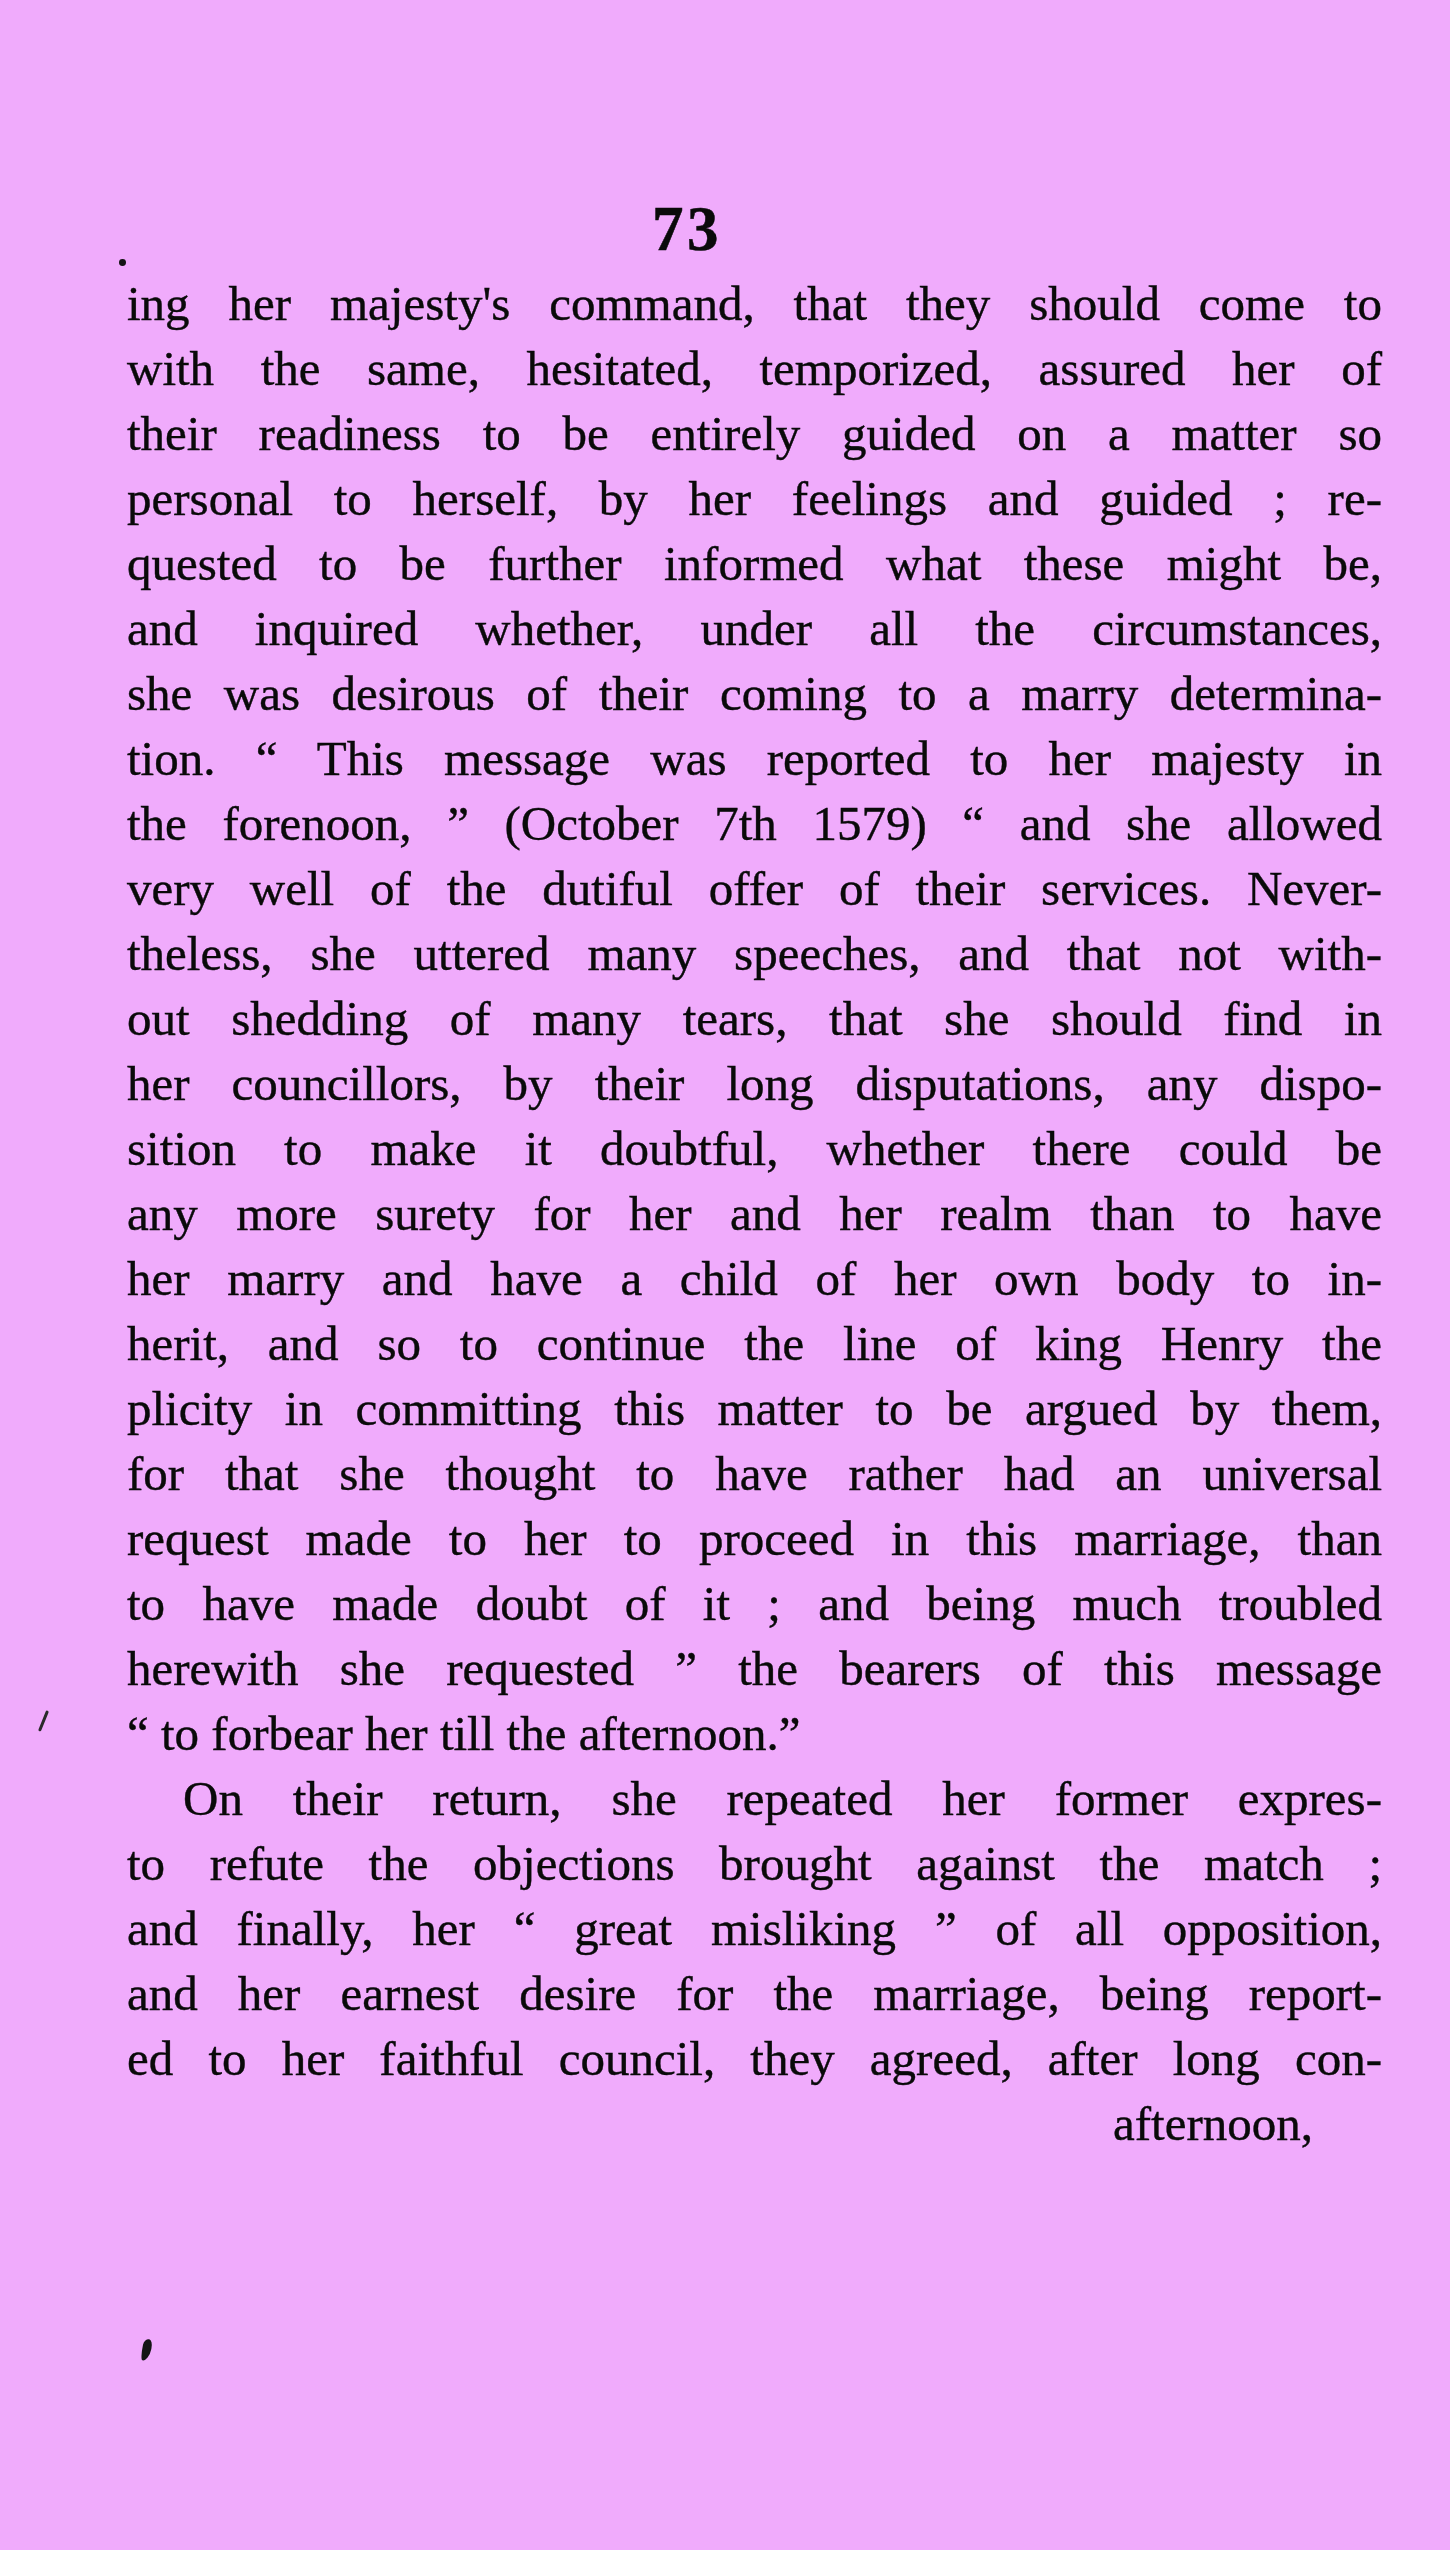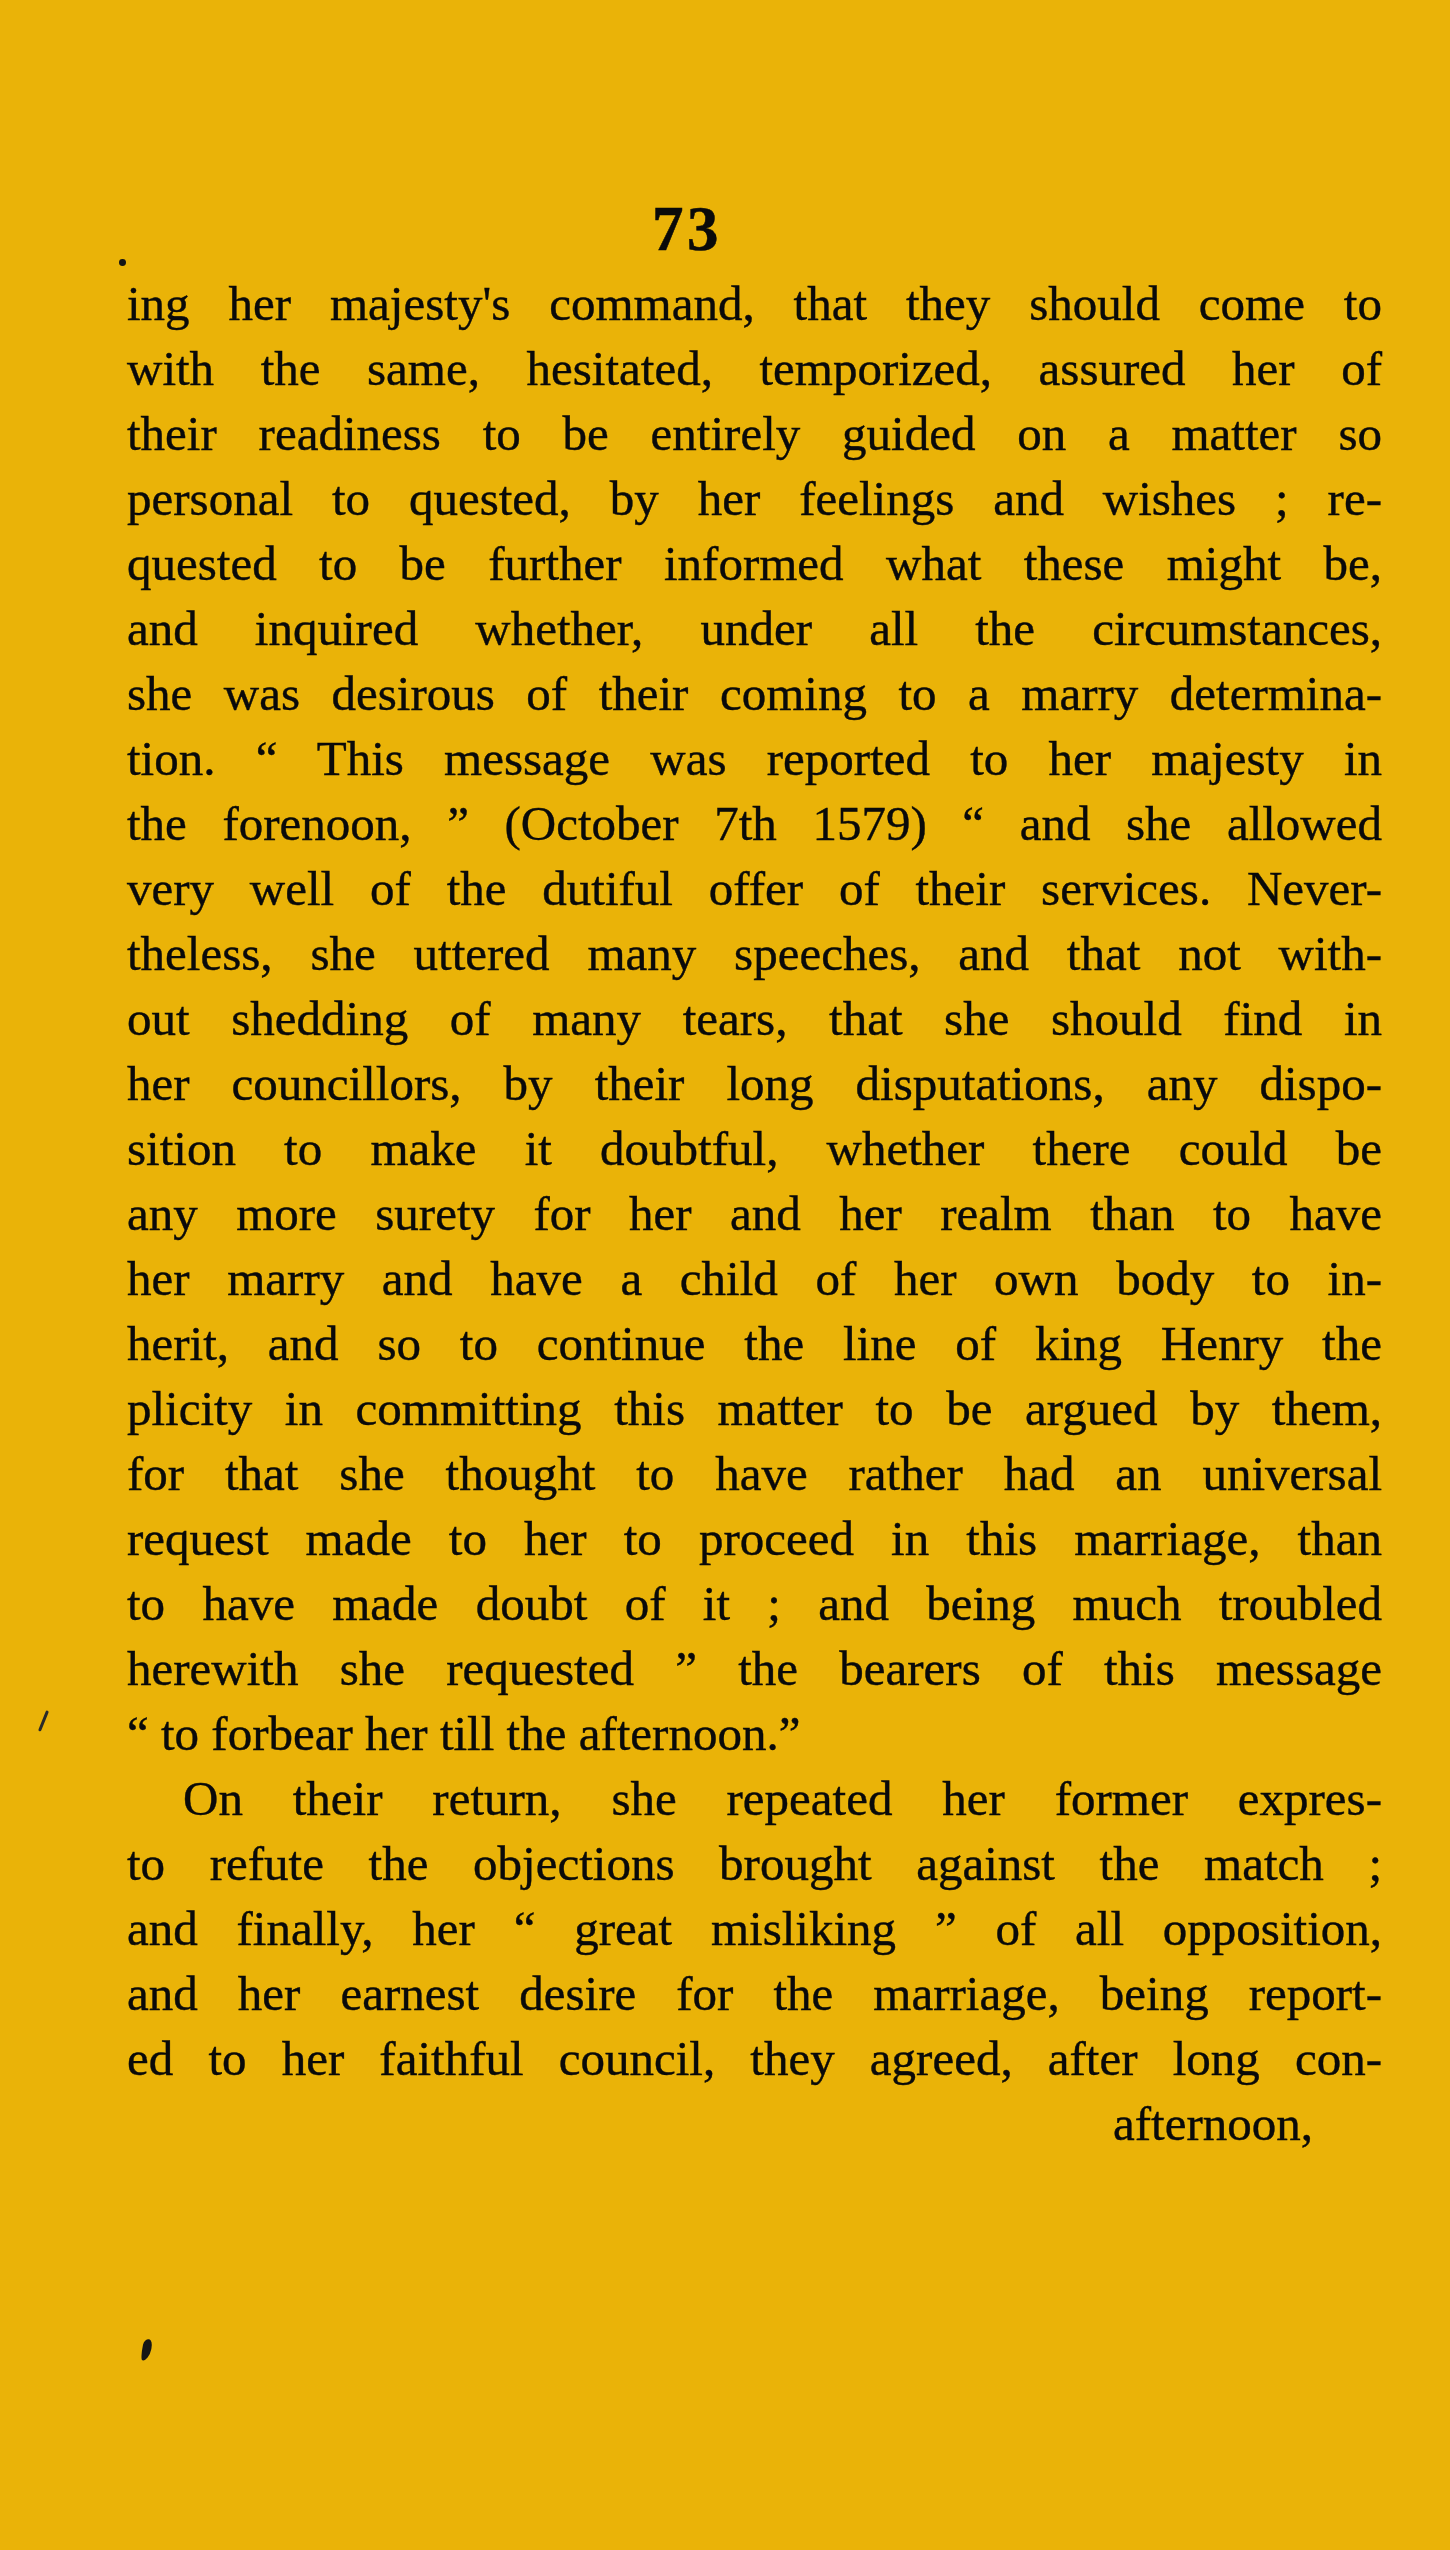--- a/index.html
+++ b/index.html
@@ -4,21 +4,21 @@
 <style>
   html, body {
     margin: 0;
     padding: 0;
     background: #ffffff;
   }
   .page {
     position: relative;
     width: 1450px;
     height: 2550px;
-    background: #eab308;
+    background: #f0abfc;
     color: #0a0a0a;
     font-family: "Liberation Serif", "DejaVu Serif", serif;
     overflow: hidden;
   }
   .page-number {
     position: absolute;
     top: 193px;
     left: 0;
     right: 76px;
     text-align: center;
@@ -85,21 +85,21 @@
 <div class="page">
 
   <div class="page-number">73</div>
 
   <div class="text-block">
 
     <div class="paragraph">
       <span class="line">ing her majesty's command, that they should come to</span>
       <span class="line">with the same, hesitated, temporized, assured her of</span>
       <span class="line">their readiness to be entirely guided on a matter so</span>
-      <span class="line">personal to quested, by her feelings and wishes ; re-</span>
+      <span class="line">personal to herself, by her feelings and guided ; re-</span>
       <span class="line">quested to be further informed what these might be,</span>
       <span class="line">and inquired whether, under all the circumstances,</span>
       <span class="line">she was desirous of their coming to a marry determina-</span>
       <span class="line">tion.  “ This message was reported to her majesty in</span>
       <span class="line">the forenoon, ” (October 7th 1579) “ and she allowed</span>
       <span class="line">very well of the dutiful offer of their services.   Never-</span>
       <span class="line">theless, she uttered many speeches, and that not with-</span>
       <span class="line">out shedding of many tears, that she should find in</span>
       <span class="line">her councillors, by their long disputations, any dispo-</span>
       <span class="line">sition to make it doubtful, whether there could be</span>

